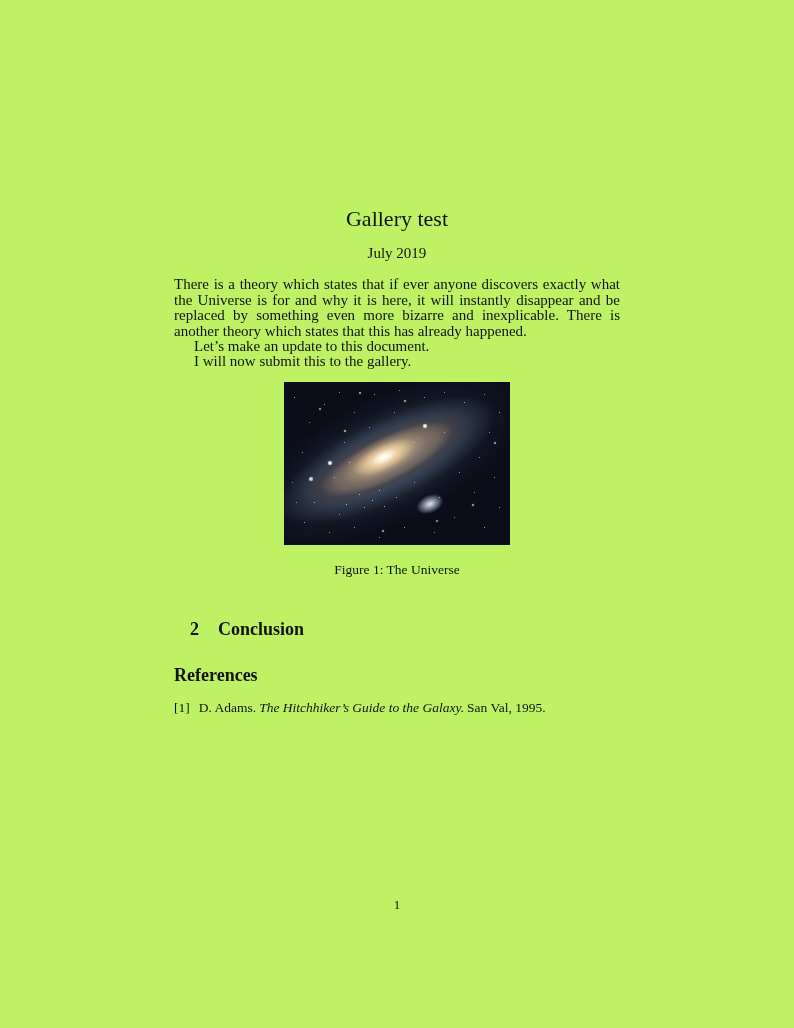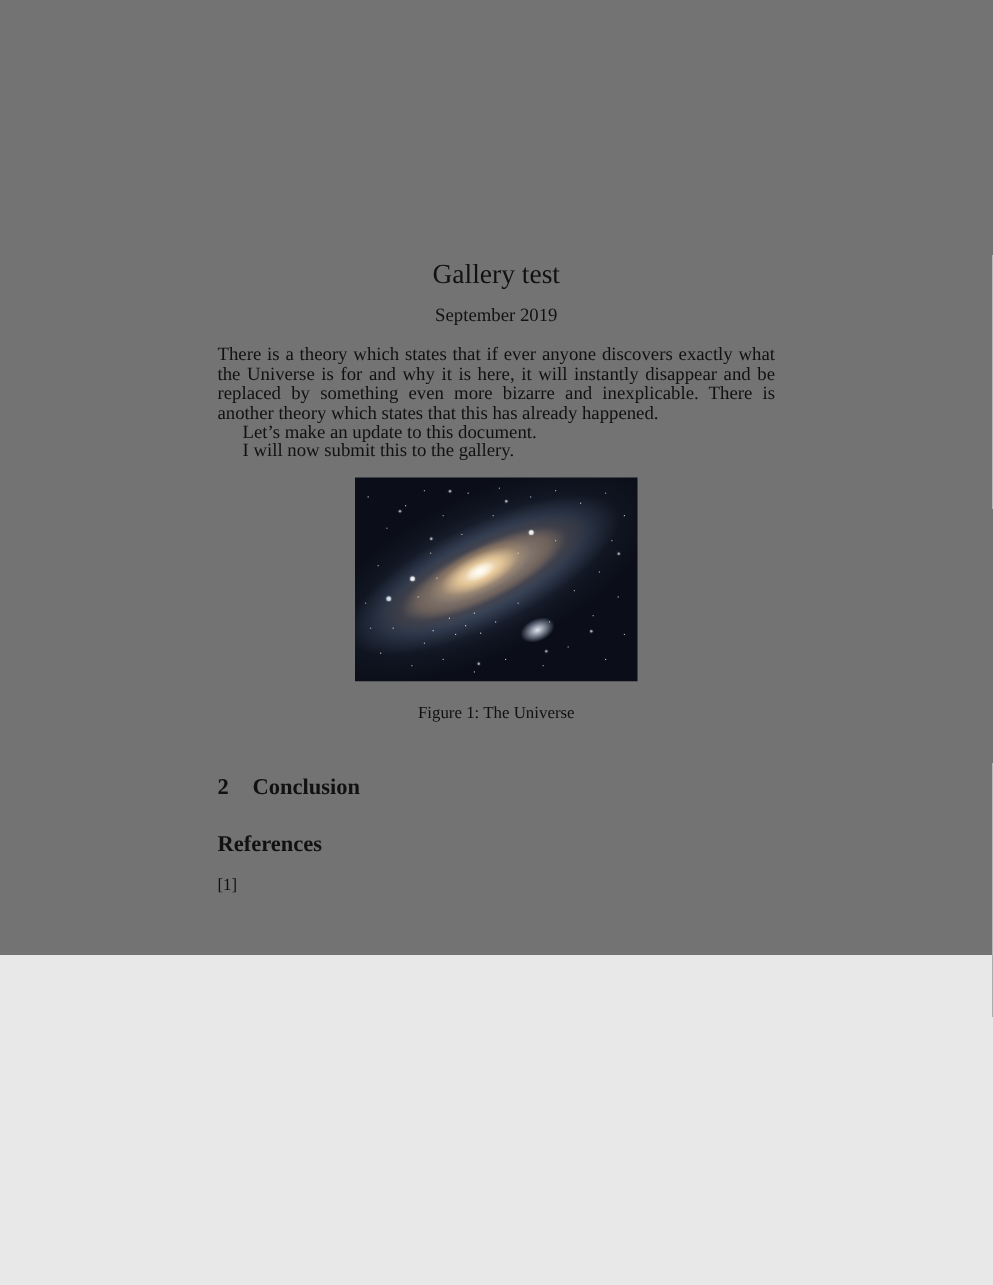--- a/index.html
+++ b/index.html
@@ -1,21 +1,21 @@
 <!DOCTYPE html>
 <html><head>
 <meta charset="utf-8">
 <style>
   * { margin: 0; padding: 0; box-sizing: border-box; }
   html, body { background: #e8e8e8; }
   .page {
     position: relative;
     width: 794px;
-    height: 764px;
-    background: #737373;
+    height: 1028px;
+    background: #bef264;
     margin: 0 auto;
     font-family: "Liberation Serif", "DejaVu Serif", serif;
     color: #111111;
     overflow: hidden;
   }
   .content {
     width: 446px;
     margin: 0 auto;
     padding-top: 206px;
   }
@@ -131,21 +131,21 @@
       120px 18px 1px 0 rgba(255,255,255,0.85), 35px 26px 1px 0 rgba(235,242,255,0.85),
       188px 122px 1px 0 rgba(255,255,255,0.85), 98px 148px 1px 0 rgba(255,255,255,0.85),
       152px 138px 1px 0 rgba(235,242,255,0.8), 210px 60px 1px 0 rgba(255,255,255,0.85),
       75px 10px 1px 0 rgba(255,255,255,0.85);
   }
   .figure-caption {
     font-size: 13.5px;
     margin-top: 17px;
     text-align: center;
   }
-  .conclusion-heading { margin-top: 42px; }
+  .conclusion-heading { margin-top: 42px; margin-left: 16px; }
   .conclusion-quote {
     margin-top: 14px;
     font-size: 13.5px;
     line-height: 15.4px;
   }
   .references-heading {
     font-size: 18px;
     font-weight: bold;
     margin-top: 25px;
   }
@@ -166,21 +166,21 @@
     font-size: 13px;
   }
 </style>
 </head>
 <body>
 
 <div class="page">
   <div class="content">
 
     <h1 class="doc-title">Gallery test</h1>
-    <div class="doc-date">September 2019</div>
+    <div class="doc-date">July 2019</div>
 
 
     <div class="body-text">
       <p class="para-first">There is a theory which states that if ever anyone discovers exactly what the Universe is for and why it is here, it will instantly disappear and be replaced by something even more bizarre and inexplicable. There is another theory which states that this has already happened.</p>
       <p class="para-indent">Let’s make an update to this document.</p>
       <p class="para-indent">I will now submit this to the gallery.</p>
     </div>
 
     <div class="figure-block">
       <div class="figure-image">
@@ -197,18 +197,19 @@
       <div class="figure-caption">Figure 1: The Universe</div>
     </div>
 
     <h2 class="section-heading conclusion-heading"><span class="sec-num">2</span><span>Conclusion</span></h2>
 
 
     <h2 class="references-heading">References</h2>
 
     <div class="reference-entry">
       <span class="ref-label">[1]</span>
+      <span class="ref-body"><span>D. Adams.</span><span class="ref-title">The Hitchhiker’s Guide to the Galaxy.</span><span>San Val, 1995.</span></span>
     </div>
 
   </div>
 
   <div class="page-number">1</div>
 </div>
 
 </body></html>

